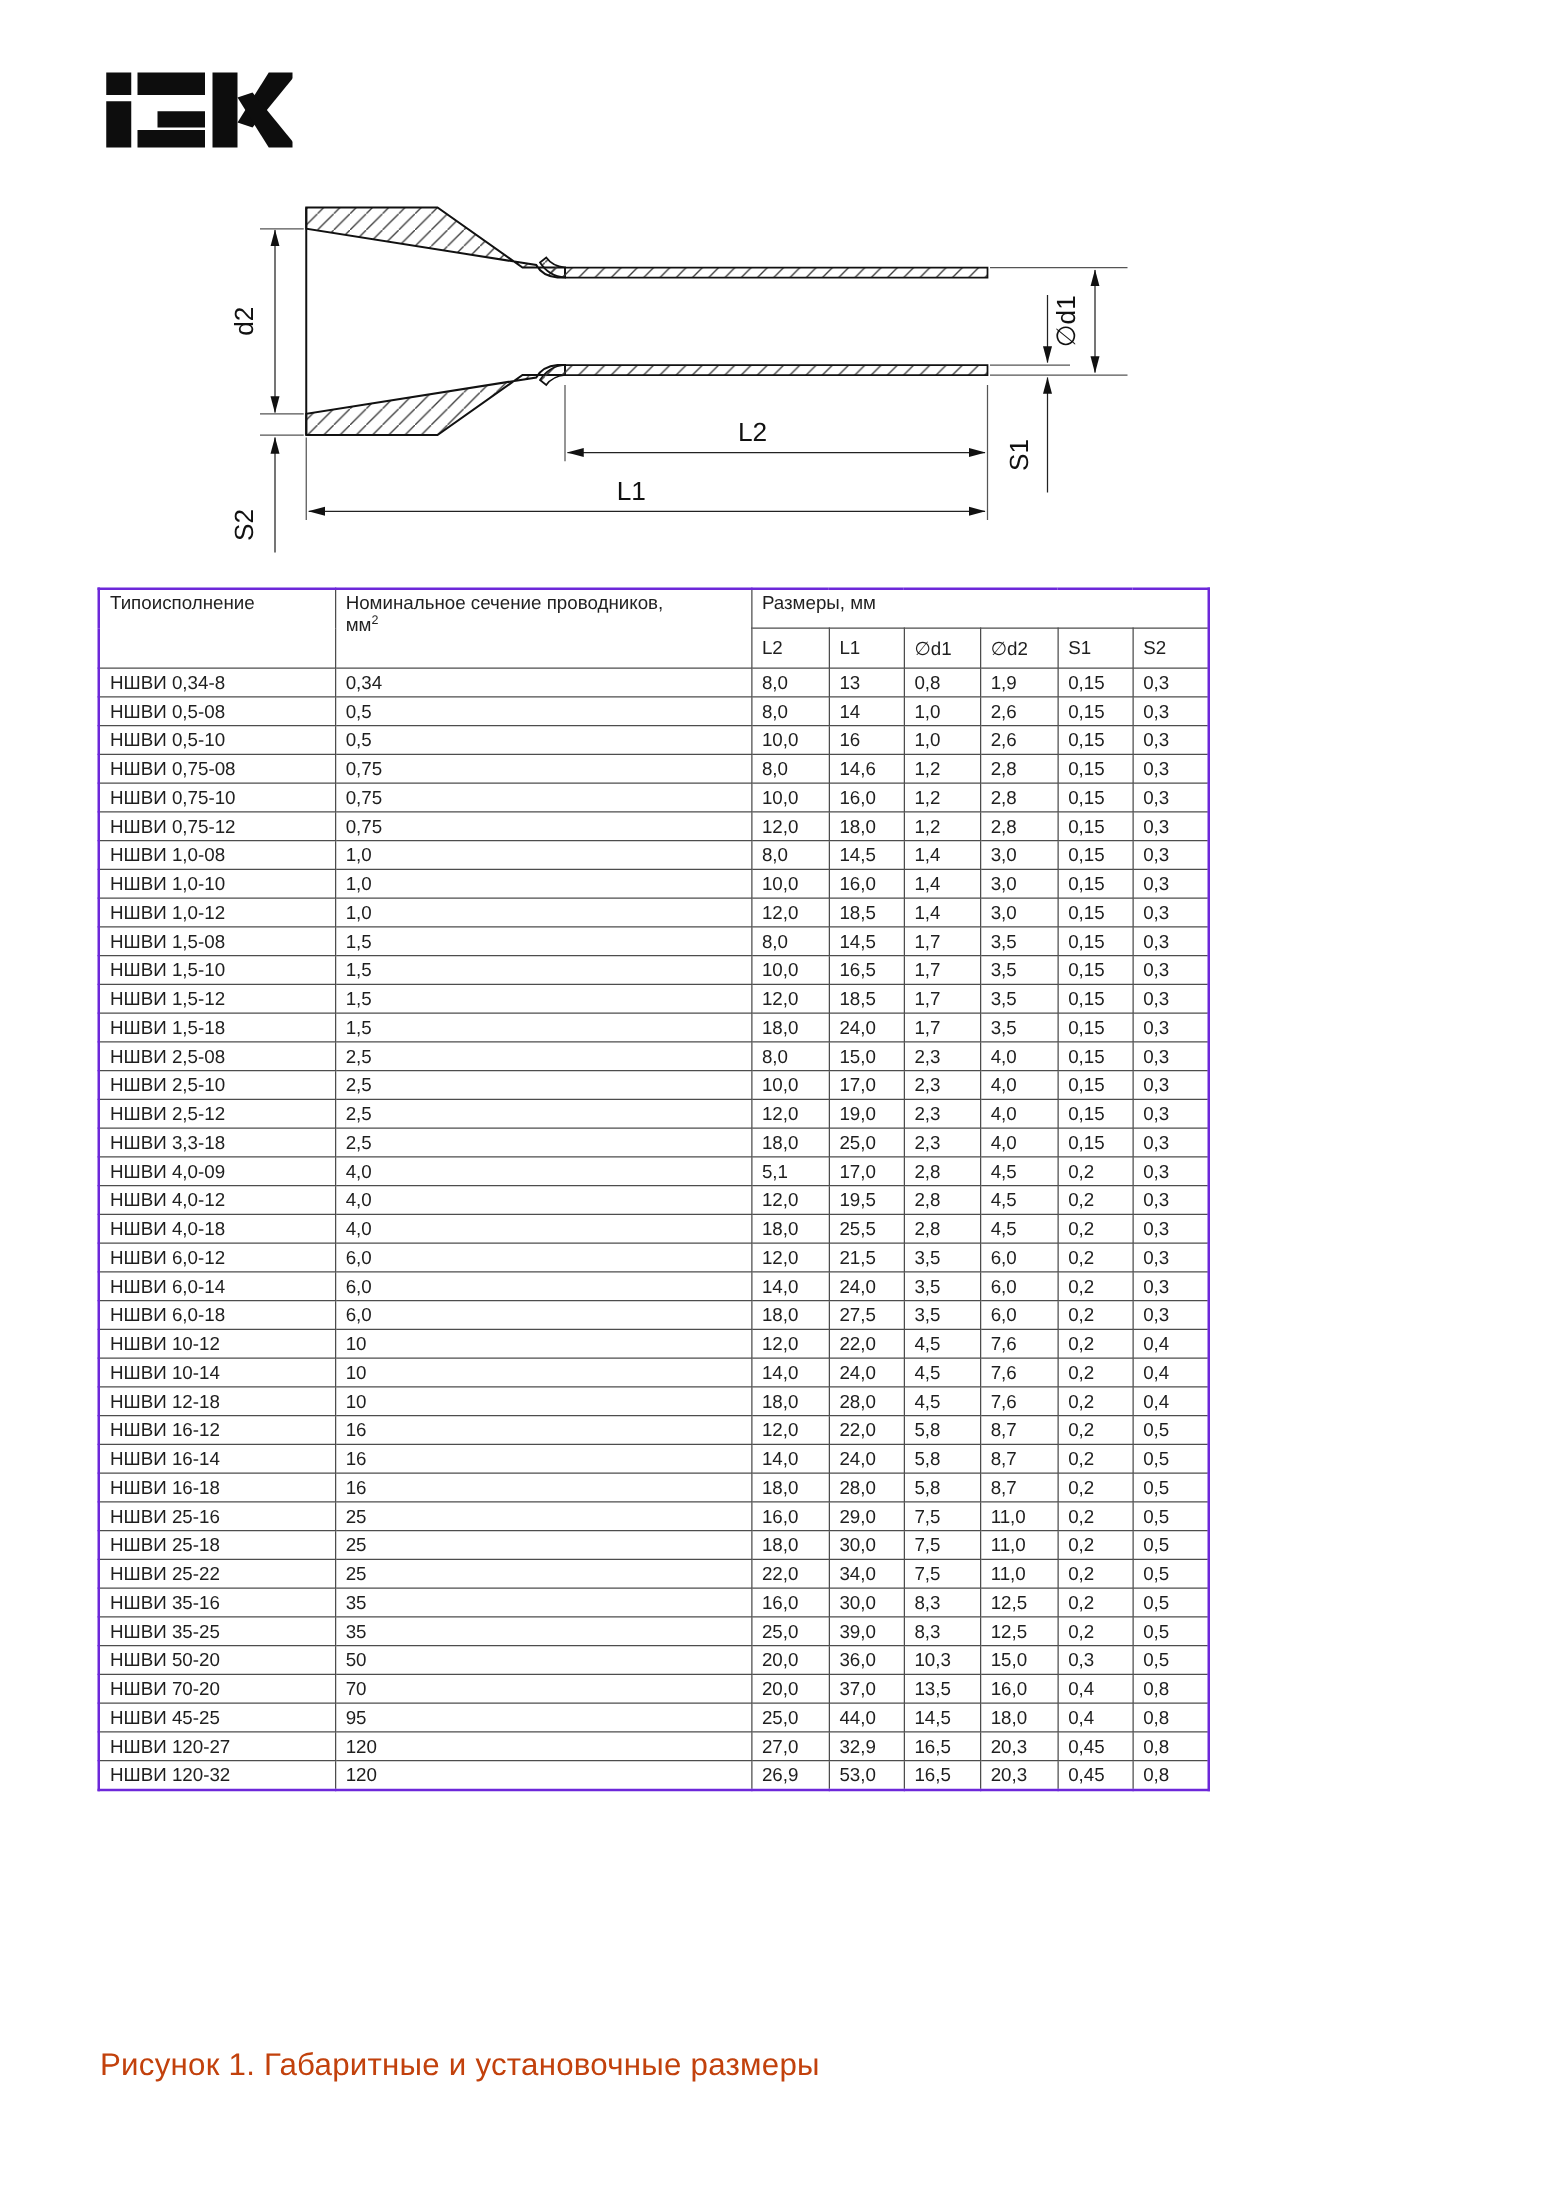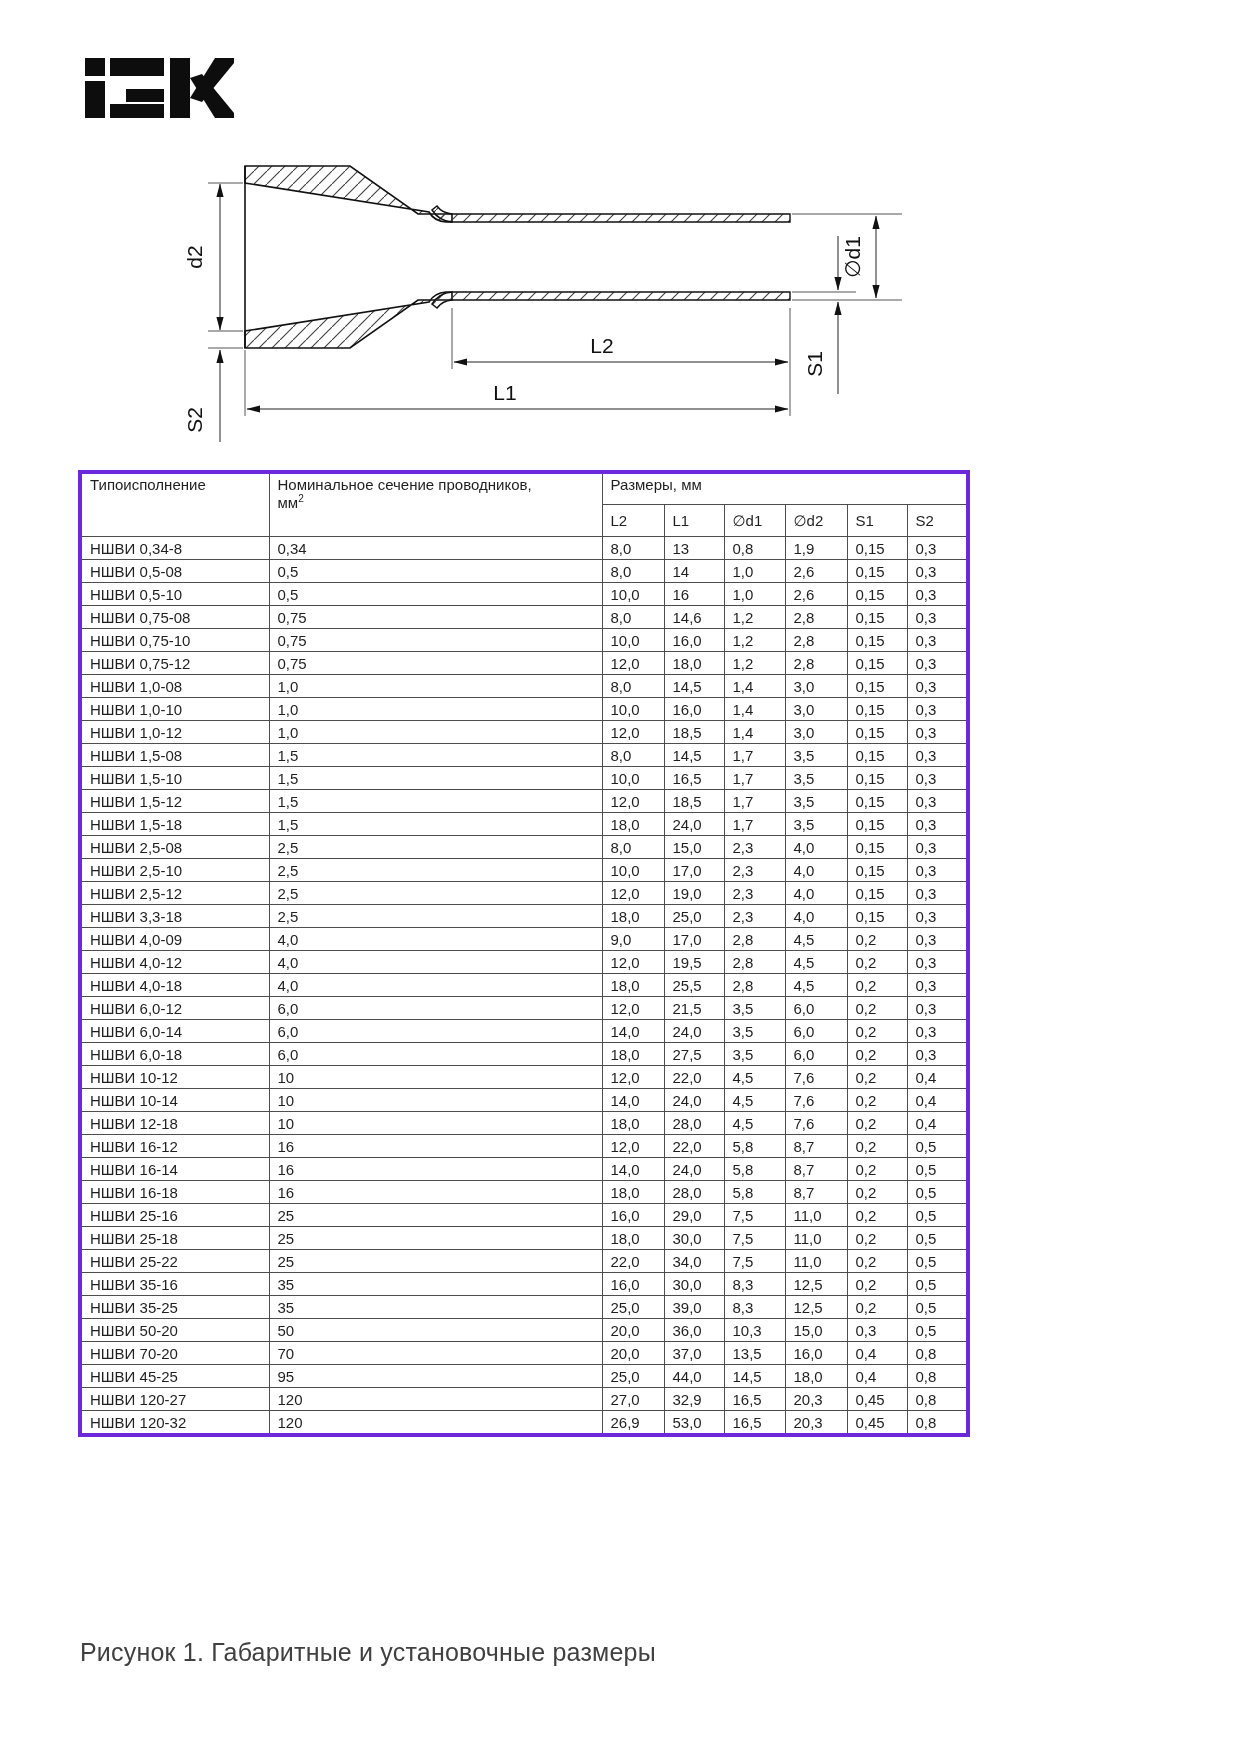--- a/index.html
+++ b/index.html
@@ -11,28 +11,28 @@
   #diagram{position:absolute;left:150px;top:132px;width:800px;height:335px;}
   #spec-table{
     position:absolute;left:78px;top:470px;width:888px;
     border-collapse:collapse;table-layout:fixed;
     font-size:15px;color:#1f1f1f;
   }
   #spec-table th,#spec-table td{
     border:1px solid #4d4d4d;font-weight:normal;text-align:left;
     padding:2px 6px 2px 8px;overflow:hidden;white-space:nowrap;
   }
-  #spec-table{border:4px solid #6d28d9;}
+  #spec-table{border:2px solid #6d28d9;}
   #spec-table thead th{vertical-align:top;}
   #spec-table thead tr.sub th{height:27px;vertical-align:middle;}
   #spec-table thead tr.grp th{height:26px;}
   #spec-table tbody td{height:18px;vertical-align:middle;}
   sup{font-size:10px;}
   #caption{
-    position:absolute;left:80px;top:1638px;font-size:25px;color:#404040;
+    position:absolute;left:80px;top:1638px;font-size:25px;color:#c2410c;
     letter-spacing:0.2px;
   }
   text{font-family:"Liberation Sans", sans-serif;fill:#111;}
 </style>
 </head>
 <body>
 
 <div id="page">
 
   <svg id="logo" viewBox="0 0 150 64" aria-label="IEK">
@@ -294,21 +294,21 @@
           <td>18,0</td>
           <td>25,0</td>
           <td>2,3</td>
           <td>4,0</td>
           <td>0,15</td>
           <td>0,3</td>
         </tr>
         <tr>
           <td>НШВИ 4,0-09</td>
           <td>4,0</td>
-          <td>9,0</td>
+          <td>5,1</td>
           <td>17,0</td>
           <td>2,8</td>
           <td>4,5</td>
           <td>0,2</td>
           <td>0,3</td>
         </tr>
         <tr>
           <td>НШВИ 4,0-12</td>
           <td>4,0</td>
           <td>12,0</td>

